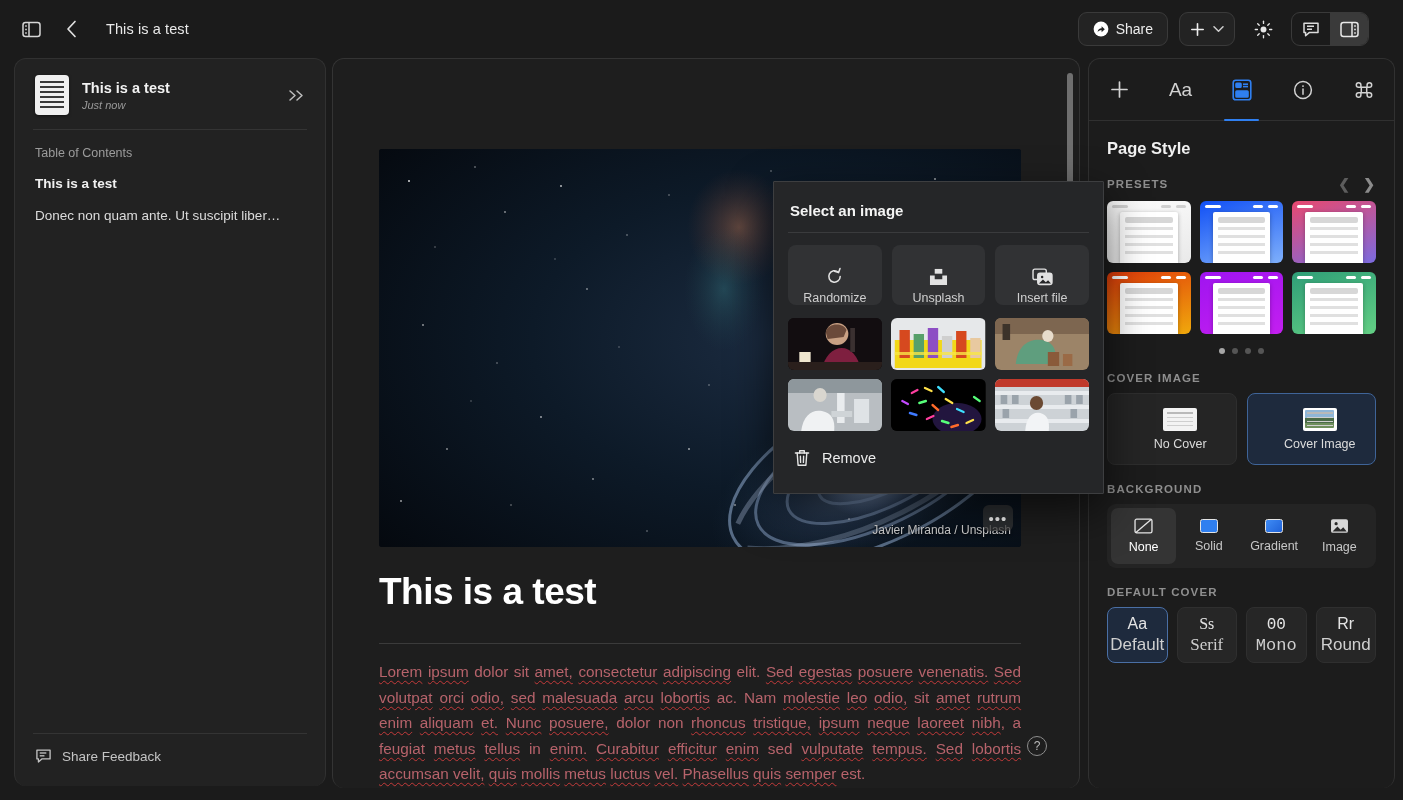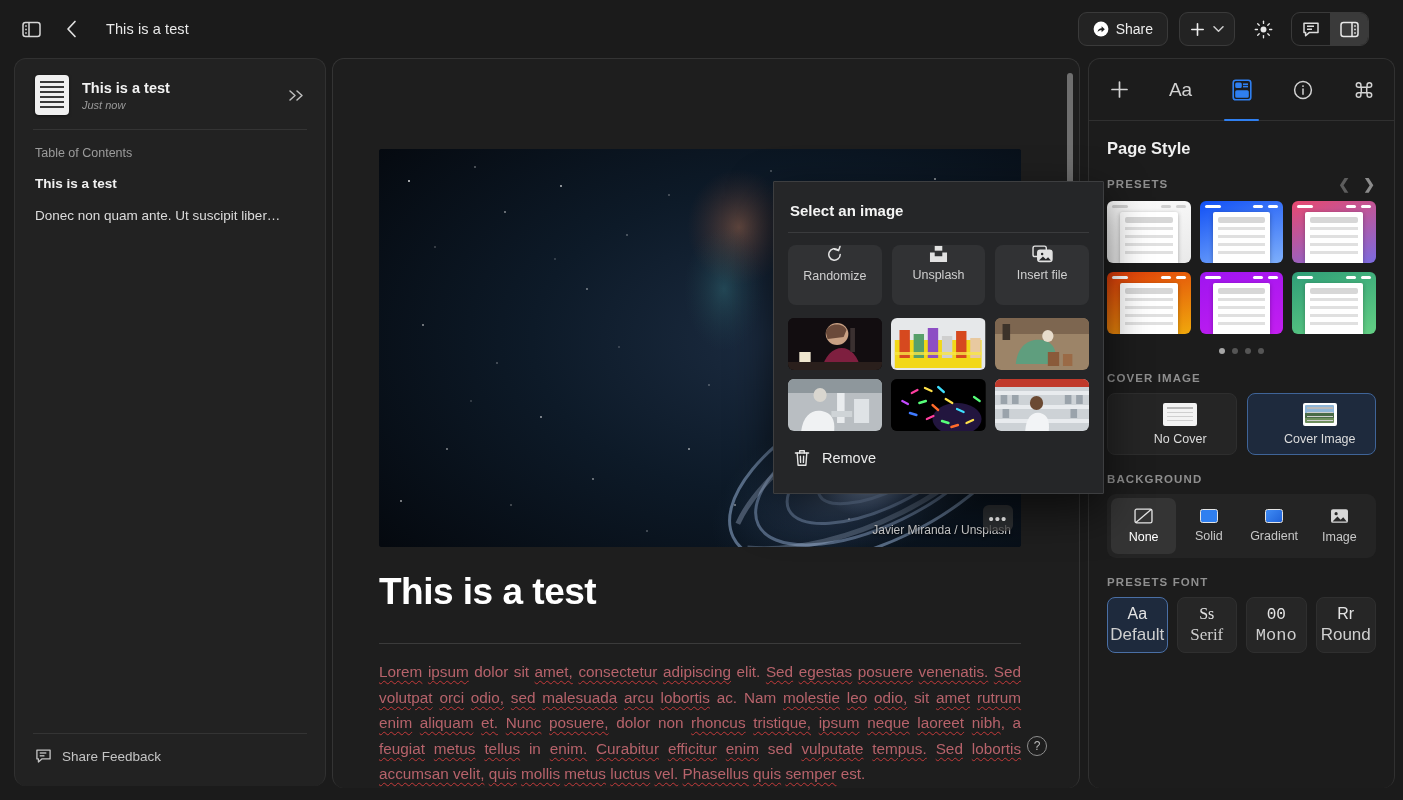--- a/index.html
+++ b/index.html
@@ -95,21 +95,21 @@
   .popup{
     position:absolute; left:773px; top:181px; width:331px; height:313px;
     background:#252628; border:1px solid #3d3e40; border-radius:1px;
     box-shadow:0 16px 44px rgba(0,0,0,.62); z-index:20; padding:0 14px;
   }
   .popup h3{ font-size:15px;font-weight:bold;color:#f4f4f4;padding:20px 2px 13px;}
   .popup .pdiv{height:1px;background:#3a3b3d;}
   .pactions{ display:flex; gap:10px; padding:12px 0 0;}
   .pact{
     flex:1; height:60px; background:#313234; border-radius:8px; cursor:pointer;
-    display:flex;flex-direction:column;align-items:center;justify-content:flex-start;gap:5px;
+    display:flex;flex-direction:column;align-items:center;justify-content:flex-end;gap:5px;
     color:#cfcfcf;font-size:12.5px;
   }
   .pgrid{ display:grid; grid-template-columns:repeat(3,1fr); gap:9px; padding:13px 0 0;}
   .pthumb{ height:52px;border-radius:6px;overflow:hidden;cursor:pointer;position:relative;background:#111;}
   .premove{ display:flex;align-items:center;gap:12px;padding:18px 6px 0;color:#ececec;font-size:14.5px;cursor:pointer;}
 
   
   .rpanel{
     position:absolute; left:1088px; top:58px; width:307px; height:730px;
     background:#1c1c1c; border:1px solid #313131; border-radius:12px; border-bottom:none;
@@ -131,21 +131,21 @@
   .preset .pg:before{ content:"";position:absolute;left:5px;right:5px;top:5px;height:6px;background:#d7d7d7;border-radius:2px;}
   .preset .pg:after{ content:"";position:absolute;left:5px;right:5px;top:15px;bottom:4px;
     background:repeating-linear-gradient(to bottom,#e0e0e0 0 3px,transparent 3px 8px);}
   .preset .bar{ position:absolute;left:5px;top:4px;width:16px;height:3px;border-radius:2px;background:#fff;}
   .preset .bar2{ position:absolute;right:20px;top:4px;width:10px;height:3px;border-radius:2px;background:#fff;}
   .preset .bar3{ position:absolute;right:5px;top:4px;width:10px;height:3px;border-radius:2px;background:#fff;}
   .dots{ display:flex;gap:7px;justify-content:center;padding:14px 0 0;}
   .dot{ width:6px;height:6px;border-radius:50%;background:#555;cursor:pointer;}
   .dot.on{ background:#a6a6a6;}
   .cov-row{ display:flex;gap:10px;padding:0 18px;}
-  .cov{ flex:1;height:62px;border-radius:8px;background:#252525;border:1px solid #2e2e2e;cursor:pointer;
+  .cov{ flex:1;height:72px;border-radius:8px;background:#252525;border:1px solid #2e2e2e;cursor:pointer;
     display:flex;flex-direction:column;align-items:center;justify-content:center;gap:6px;font-size:12.5px;color:#dcdcdc;padding-left:17px;}
   .cov.sel{ background:#1e2a3d;border:1px solid #3f6498;}
   .cov .mini{ width:34px;height:23px;background:#f3f3f3;border-radius:2px;position:relative;}
   .cov .mini:before{content:"";position:absolute;left:4px;right:4px;top:4px;height:2px;background:#b9b9b9;}
   .cov .mini:after{content:"";position:absolute;left:4px;right:4px;top:9px;bottom:4px;
     background:repeating-linear-gradient(to bottom,#cfcfcf 0 1.5px,transparent 1.5px 4px);}
   .cov .mini.photo{ background:#fff;padding:2.5px; }
   .cov .mini.photo i{ display:block;width:100%;height:100%;border-radius:1px;
     background:linear-gradient(#8fb6d8 0 45%,#4a6b48 45% 70%,#6f8f5d 70% 100%);}
   .bgseg{ margin:0 18px; background:#242424; border-radius:9px; display:flex; padding:4px;}
@@ -646,21 +646,21 @@
         <svg width="19" height="16" viewBox="0 0 20 17">
             <rect x="1" y="1.2" width="18" height="14.6" rx="2" fill="#d8d8d8"></rect>
             <circle cx="6.4" cy="6" r="1.7" fill="#2a2a2a"></circle>
             <path d="M2.6 14.4l5.2-5.4 3.4 3.4 2.8-2.6 3.6 4.6z" fill="#2a2a2a"></path>
           </svg>
       </span>
       <span>Image</span>
     </div>
   </div>
 
-  <div class="sect-h">PRESETS FONT</div>
+  <div class="sect-h">DEFAULT COVER</div>
   <div class="fonts">
     <div class="fbtn sel">
       <span class="fglyph">Aa</span>
       <span class="flabel">Default</span>
     </div>
     <div class="fbtn">
       <span class="fglyph" style="font-family:&quot;Liberation Serif&quot;,serif;">Ss</span>
       <span class="flabel" style="font-family:&quot;Liberation Serif&quot;,serif;">Serif</span>
     </div>
     <div class="fbtn">

